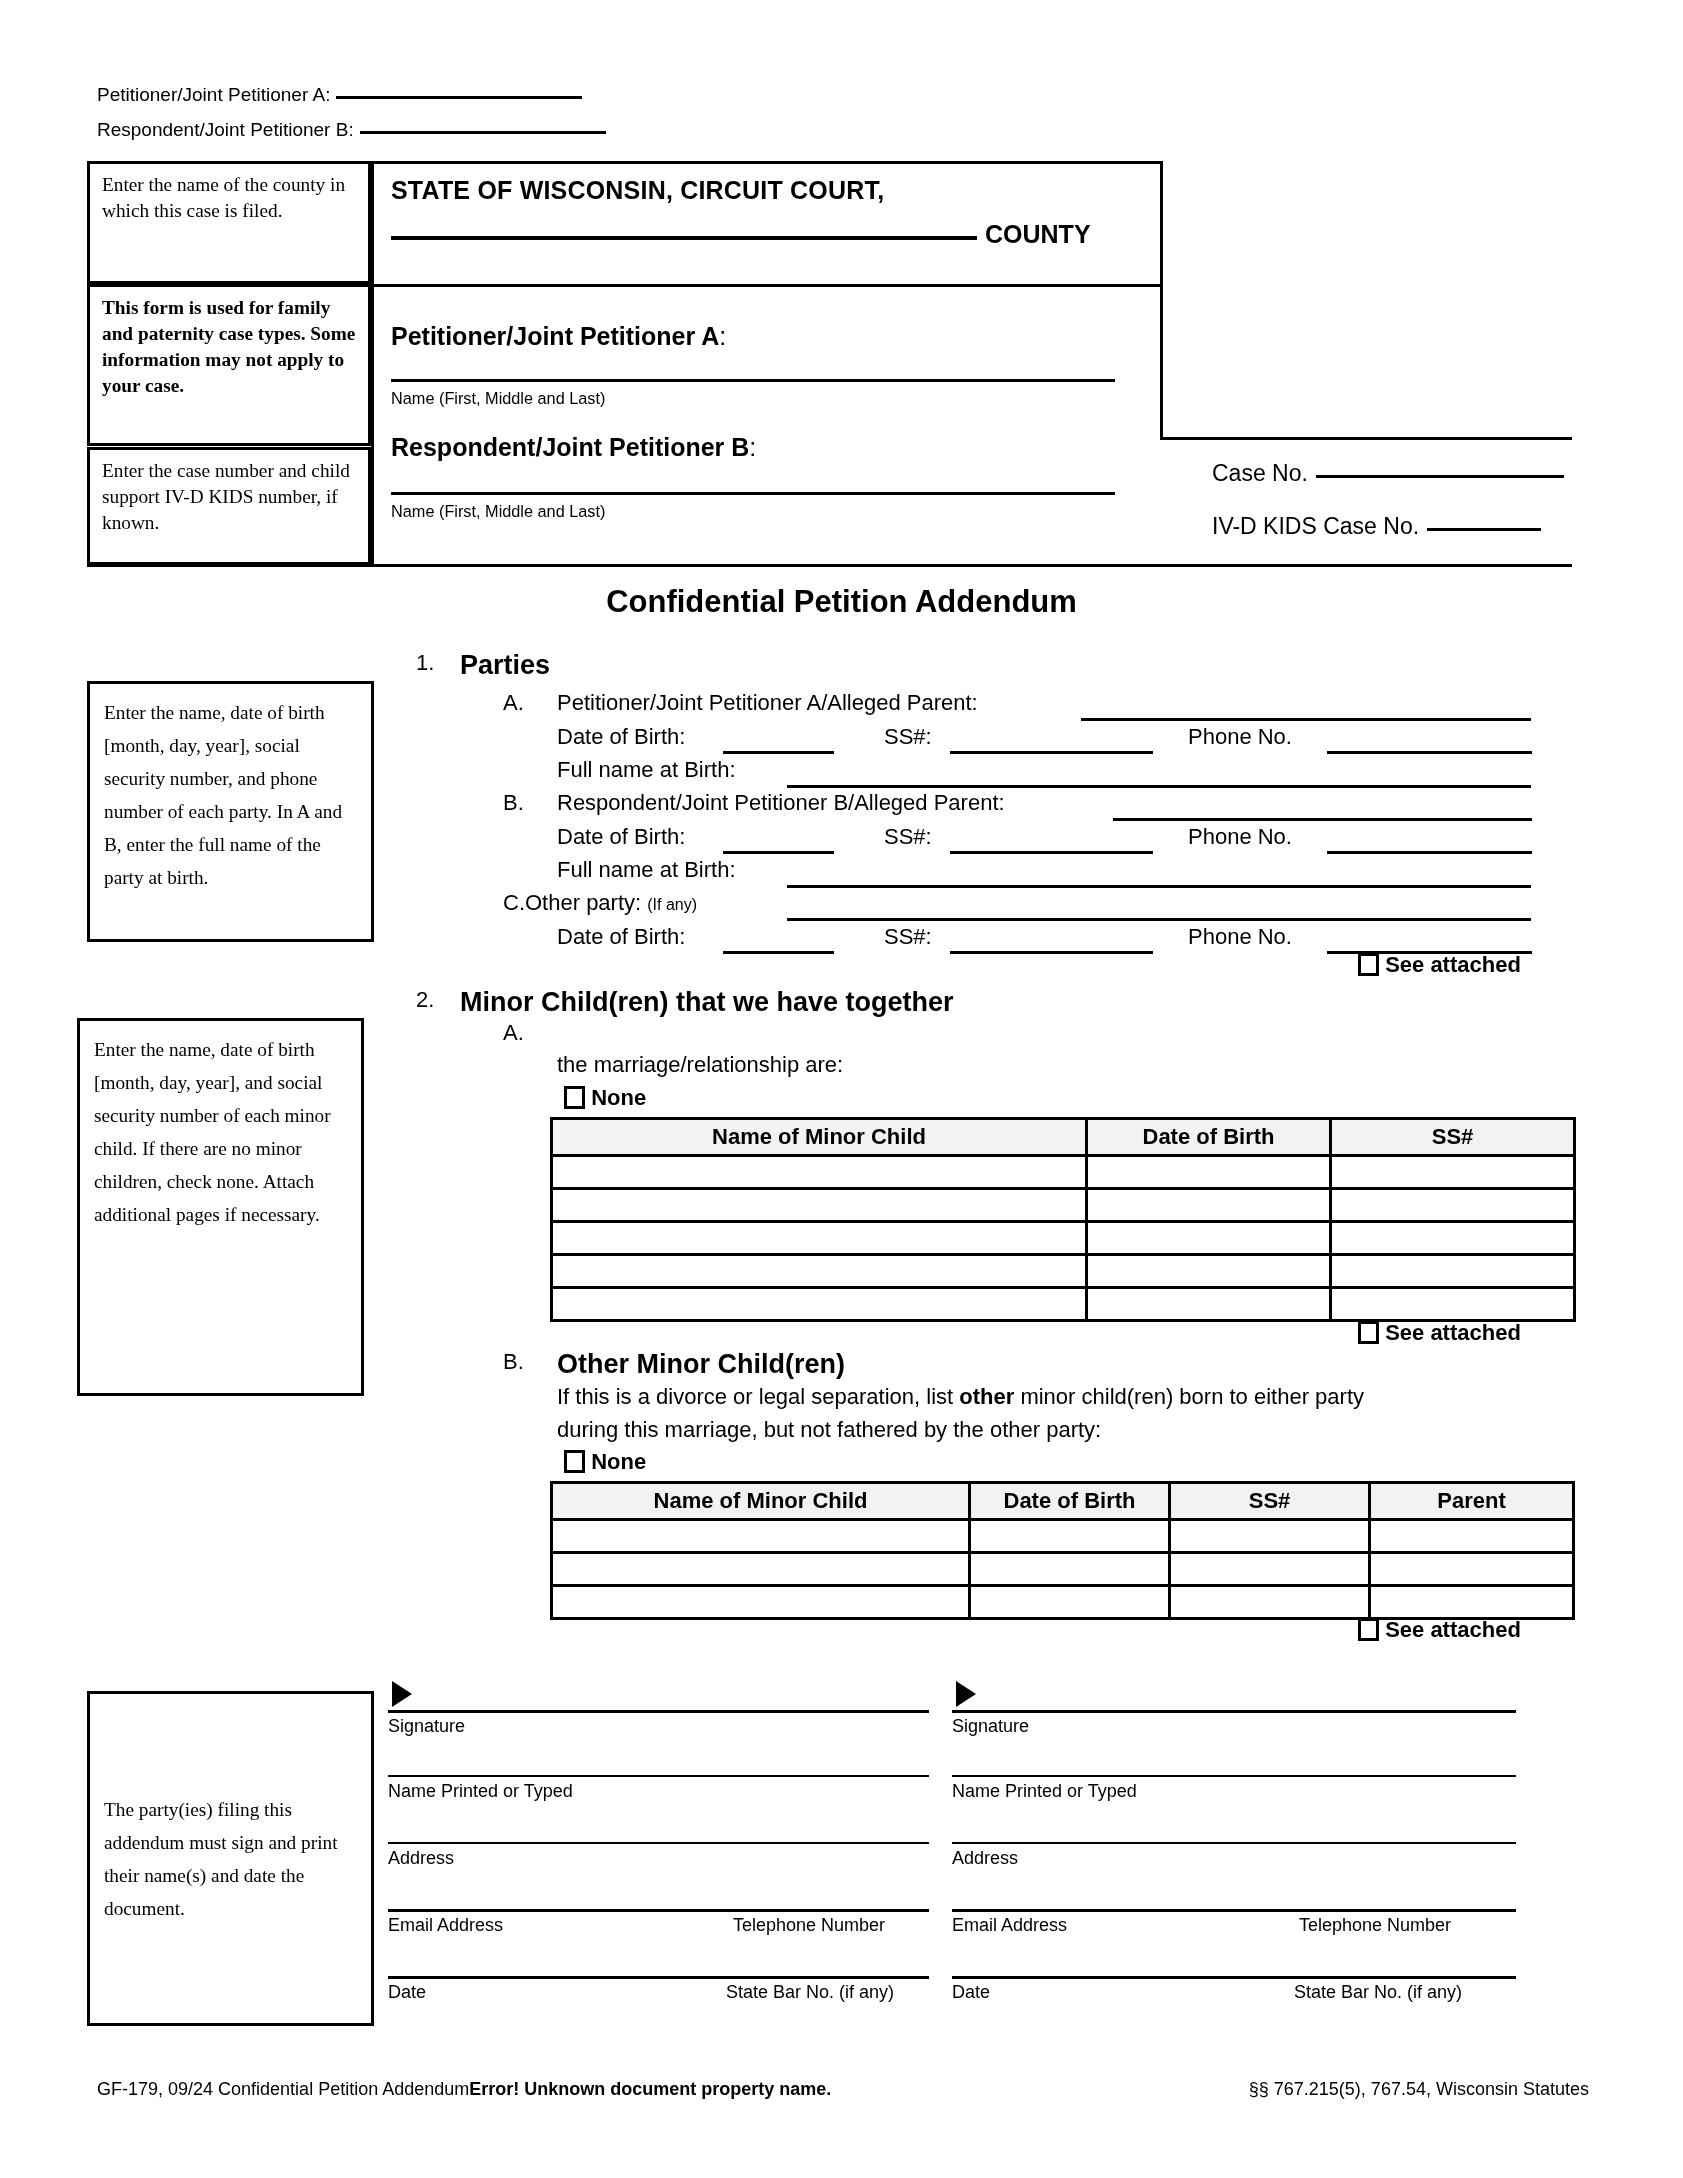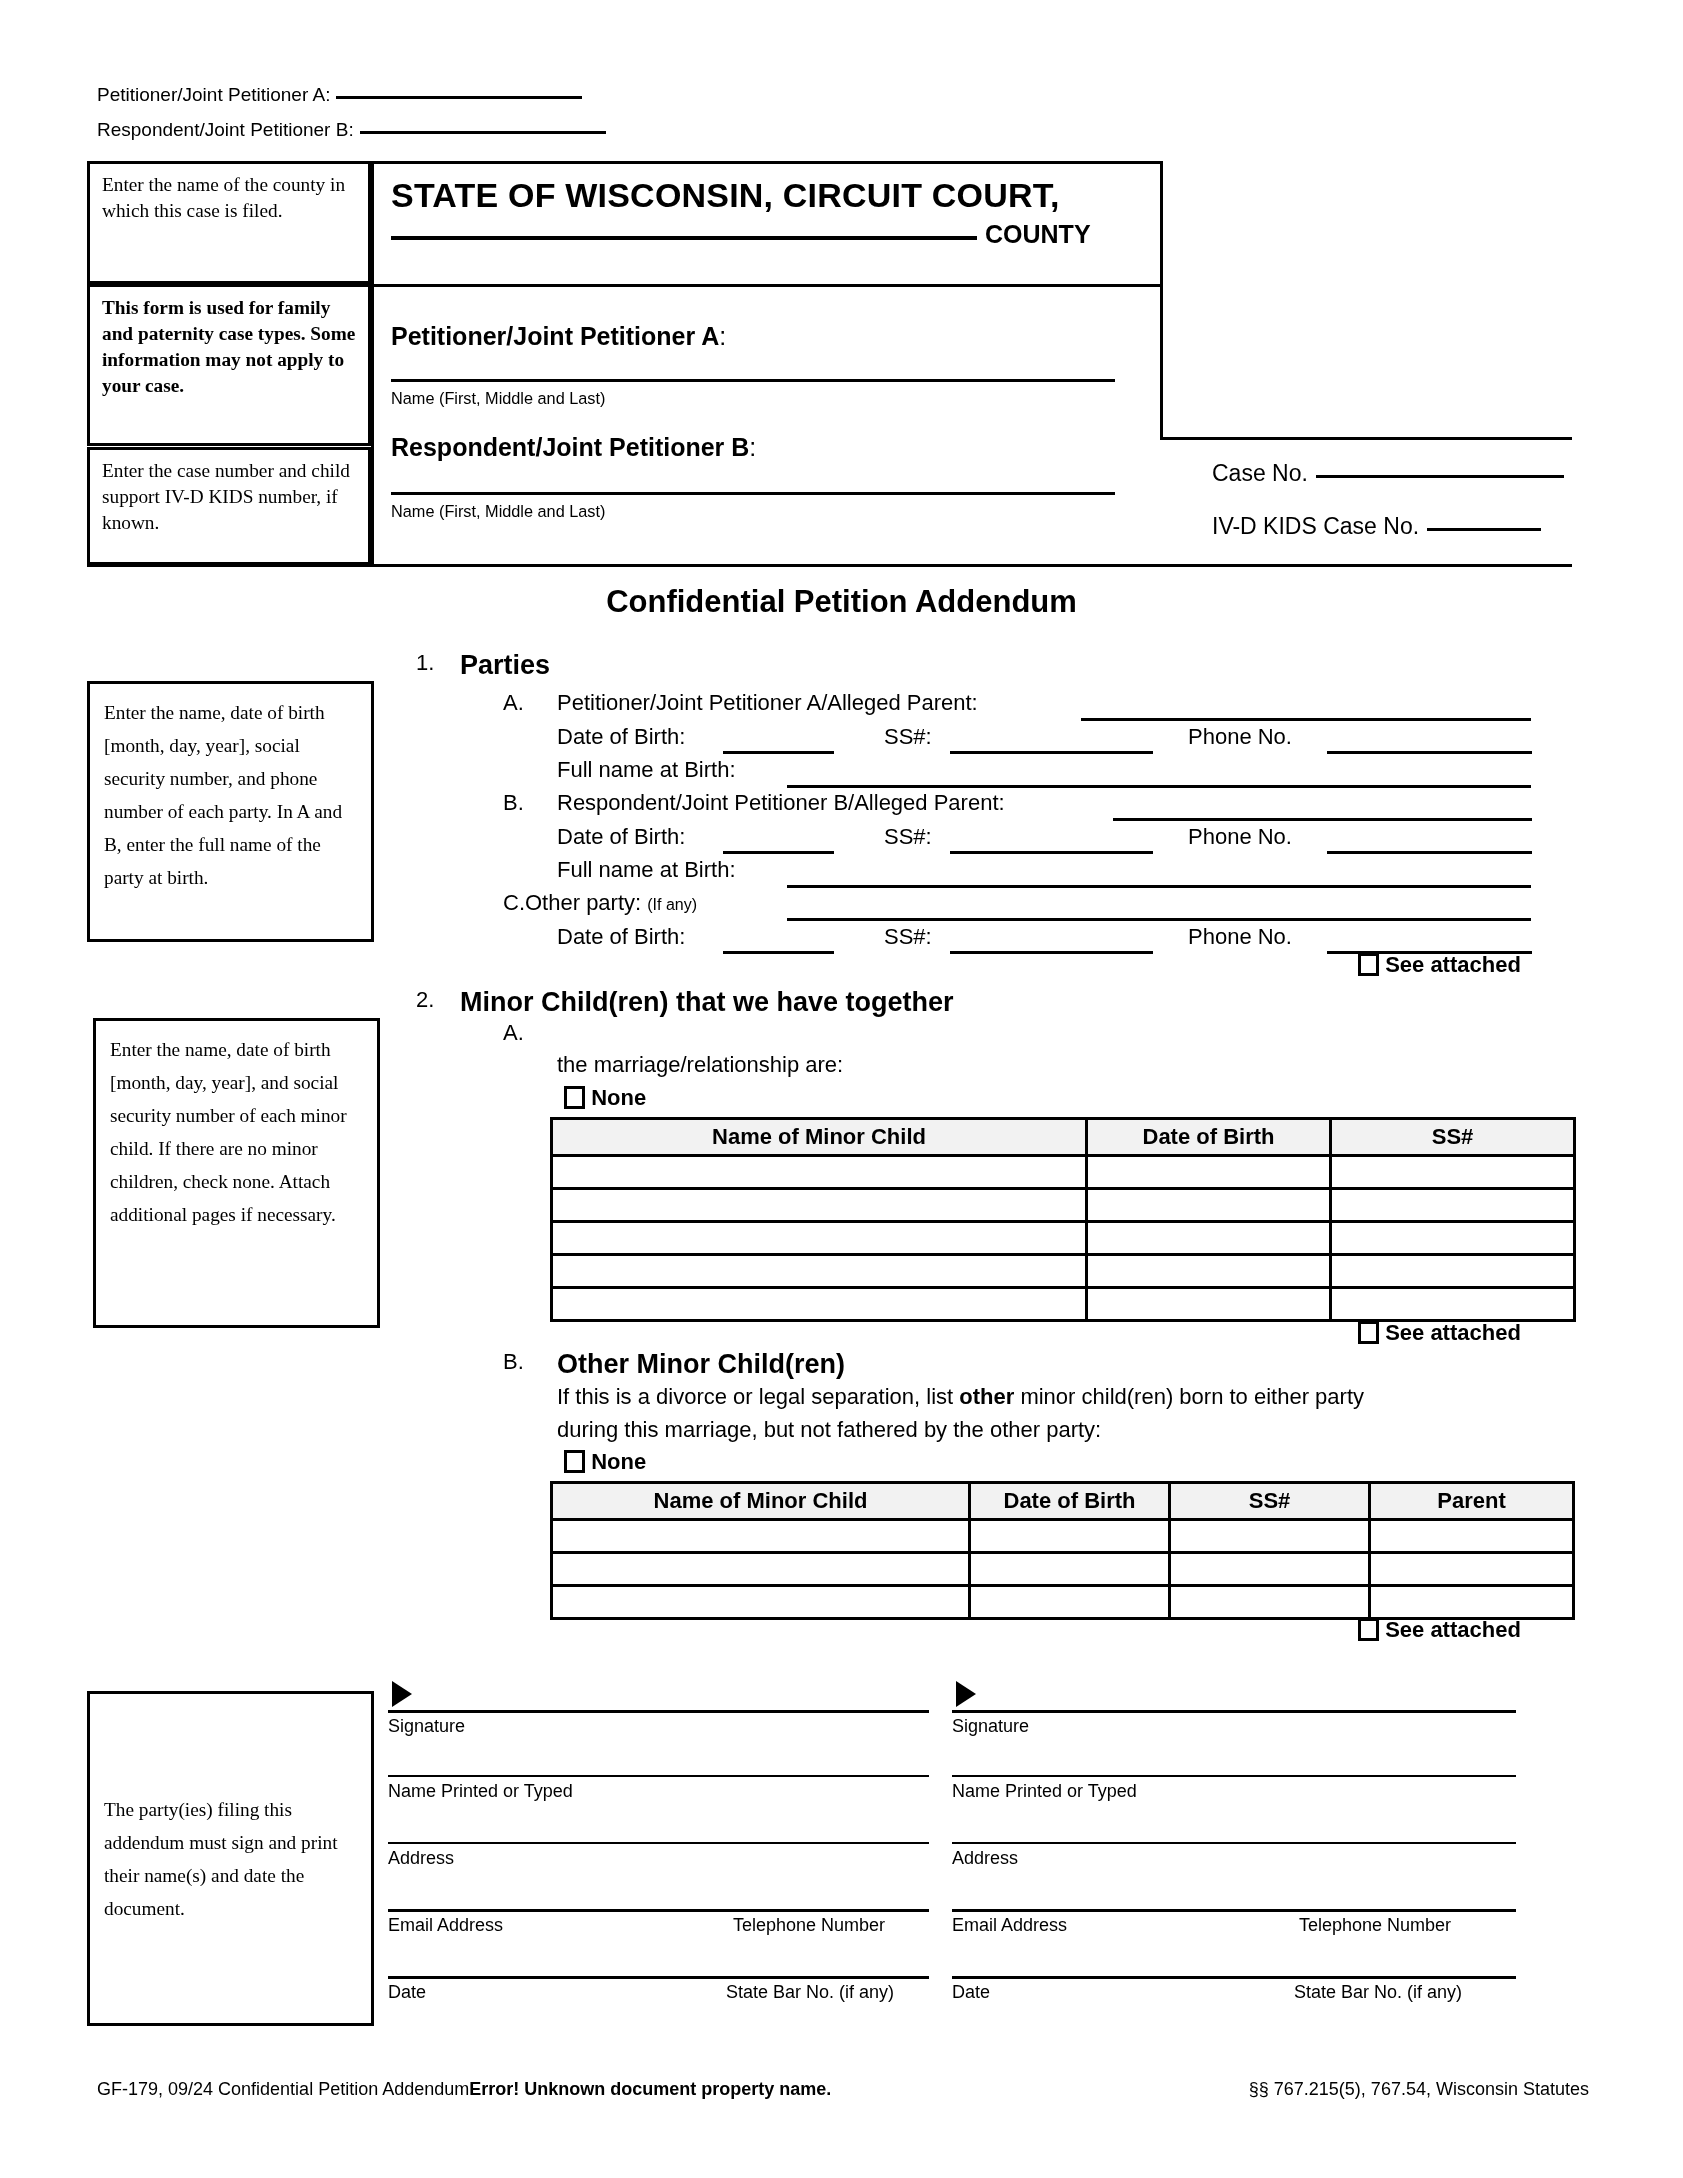--- a/index.html
+++ b/index.html
@@ -52,21 +52,21 @@
   .cap-line-right-vert { position: absolute; left: 1160px; top: 161px; width: 3px; height: 277px; background:#000; }
   .cap-line-top { position: absolute; left: 371px; top: 161px; width: 792px; height: 3px; background:#000; }
   .cap-line-mid { position: absolute; left: 371px; top: 284px; width: 792px; height: 3px; background:#000; }
   .cap-line-bot { position: absolute; left: 87px; top: 564px; width: 1485px; height: 3px; background:#000; }
   .cap-line-left-vert { position: absolute; left: 371px; top: 161px; width: 3px; height: 406px; background:#000; }
   .cap-line-right2 { position: absolute; left: 1160px; top: 437px; width: 412px; height: 3px; background:#000; }
 
   .court-title {
     position: absolute;
     left: 391px; top: 176px;
-    font-size: 34px; font-weight: bold;
+    font-size: 25px; font-weight: bold;
     letter-spacing: 0.2px;
     white-space: nowrap;
   }
   .county-rule {
     position: absolute;
     left: 391px; top: 236px;
     width: 586px; height: 4px; background: #000;
   }
   .county-word {
     position: absolute;
@@ -113,21 +113,21 @@
   
   .side-instr {
     position: absolute;
     border: 3px solid #000;
     font-family: "Liberation Serif", serif;
     font-size: 19.3px;
     line-height: 33px;
     padding: 12px 14px;
   }
   #side-1 { left: 87px; top: 681px; width: 287px; height: 261px; }
-  #side-2 { left: 93px; top: 1018px; width: 287px; height: 310px; }
+  #side-2 { left: 77px; top: 1018px; width: 287px; height: 378px; }
   #side-3 { left: 87px; top: 1691px; width: 287px; height: 335px; display:flex; align-items:center; }
 
   
   .sec-num {
     position: absolute;
     font-size: 22px;
   }
   .sec-head {
     position: absolute;
     font-size: 27px;

